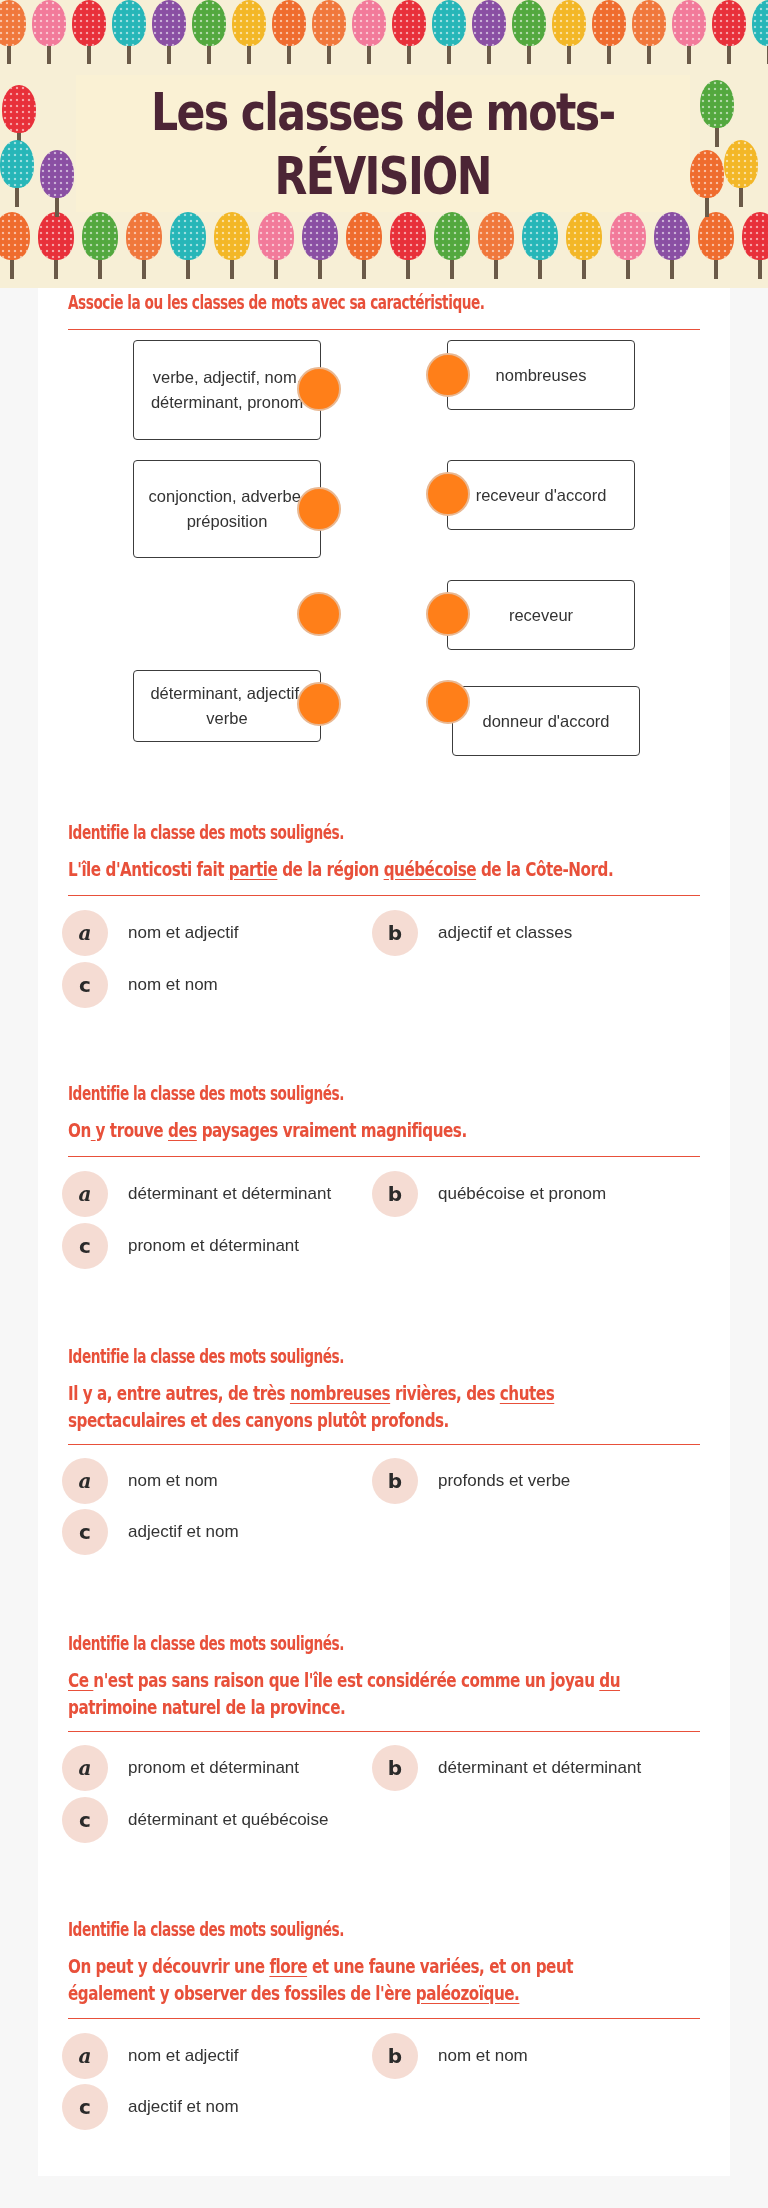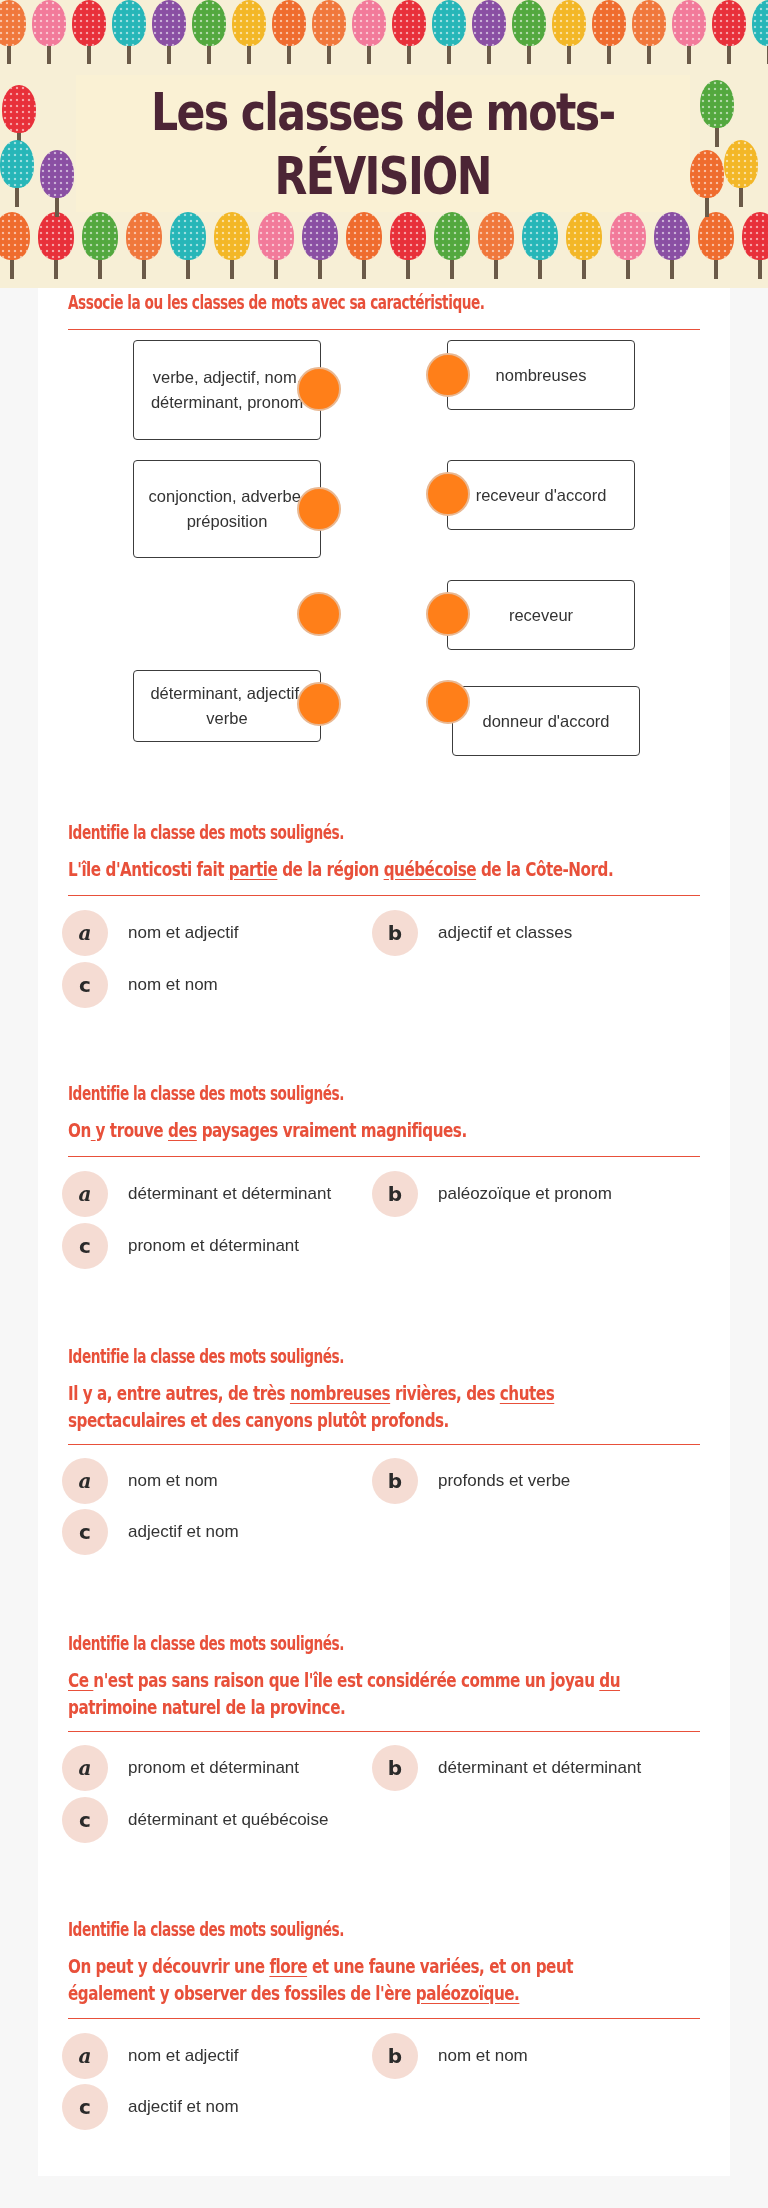--- a/index.html
+++ b/index.html
@@ -317,21 +317,21 @@
       <div>
     <div class="q-title" style="top: 794px;">Identifie la classe des mots soulignés.</div>
     <div class="q-sentence" style="top: 829px; width: 1000px;">On<u> </u>y trouve <u>des</u> paysages vraiment magnifiques.</div>
     <div class="divider" style="top: 868px;"></div>
     <div class="opt opt-a" style="left: 24px; top: 883px;">
       <div class="opt-letter a">a</div>
       <div class="opt-text">déterminant et déterminant</div>
     </div>
     <div class="opt opt-b" style="left: 334px; top: 883px;">
       <div class="opt-letter b">b</div>
-      <div class="opt-text">paléozoïque et pronom</div>
+      <div class="opt-text">québécoise et pronom</div>
     </div>
     <div class="opt opt-c" style="left: 24px; top: 935px;">
       <div class="opt-letter c">c</div>
       <div class="opt-text">pronom et déterminant</div>
     </div>
   </div>
       <div>
     <div class="q-title" style="top: 1057px;">Identifie la classe des mots soulignés.</div>
     <div class="q-sentence" style="top: 1092px; width: 706.25px;">Il y a, entre autres, de très <u>nombreuses</u> rivières, des <u>chutes</u> spectaculaires et des canyons plutôt profonds.</div>
     <div class="divider" style="top: 1156px;"></div>

